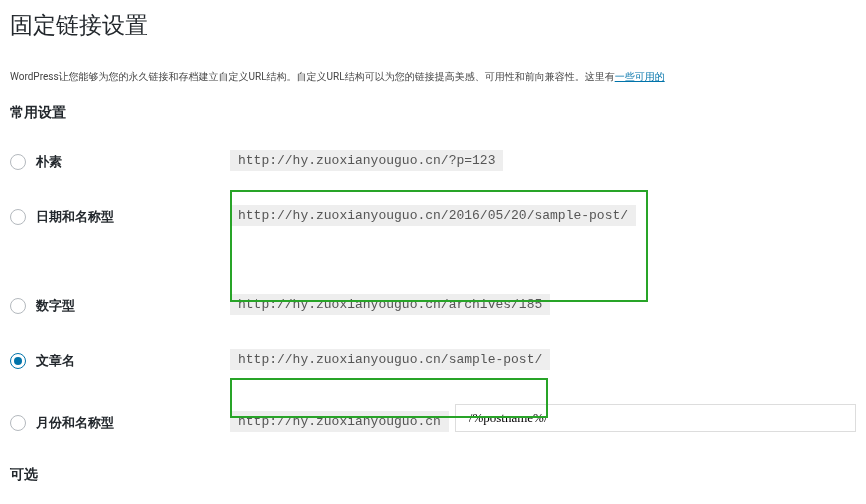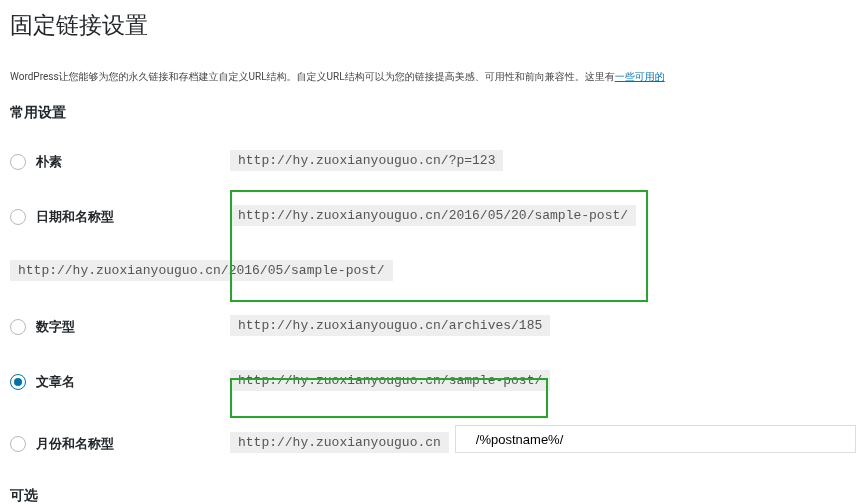--- a/index.html
+++ b/index.html
@@ -75,23 +75,23 @@
     }
     .url-code {
       font-family: Consolas, Monaco, "Courier New", monospace;
       font-size: 13px;
       background: #eee;
       padding: 3px 8px;
       color: #555;
       display: inline-block;
     }
     .custom-input {
-      font-family: Liberation Sans, sans-serif;
+      font-family: Liberation Serif, serif;
       font-size: 13px;
-      padding: 3px 20px;
+      padding: 3px 13px;
       border: 1px solid #ddd;
       background: #fff;
       width: 420px;
       margin-left: 6px;
       height: 28px;
     }
     .green-box {
       position: absolute;
       border: 2px solid #28a428;
       pointer-events: none;
@@ -139,21 +139,20 @@
 
   <div class="option-row">
     <div class="radio-label-group">
       <span class="radio"></span>
       <span class="opt-label">日期和名称型</span>
     </div>
     <code class="url-code">http://hy.zuoxianyouguo.cn/2016/05/20/sample-post/</code>
   </div>
 
   <div class="option-row">
-    <code class="url-code">http://hy.zuoxianyouguo.cn/2016/05/sample-post/</code>
   </div>
 
   <div class="option-row">
     <div class="radio-label-group">
       <span class="radio"></span>
       <span class="opt-label">数字型</span>
     </div>
     <code class="url-code">http://hy.zuoxianyouguo.cn/archives/185</code>
   </div>
 

